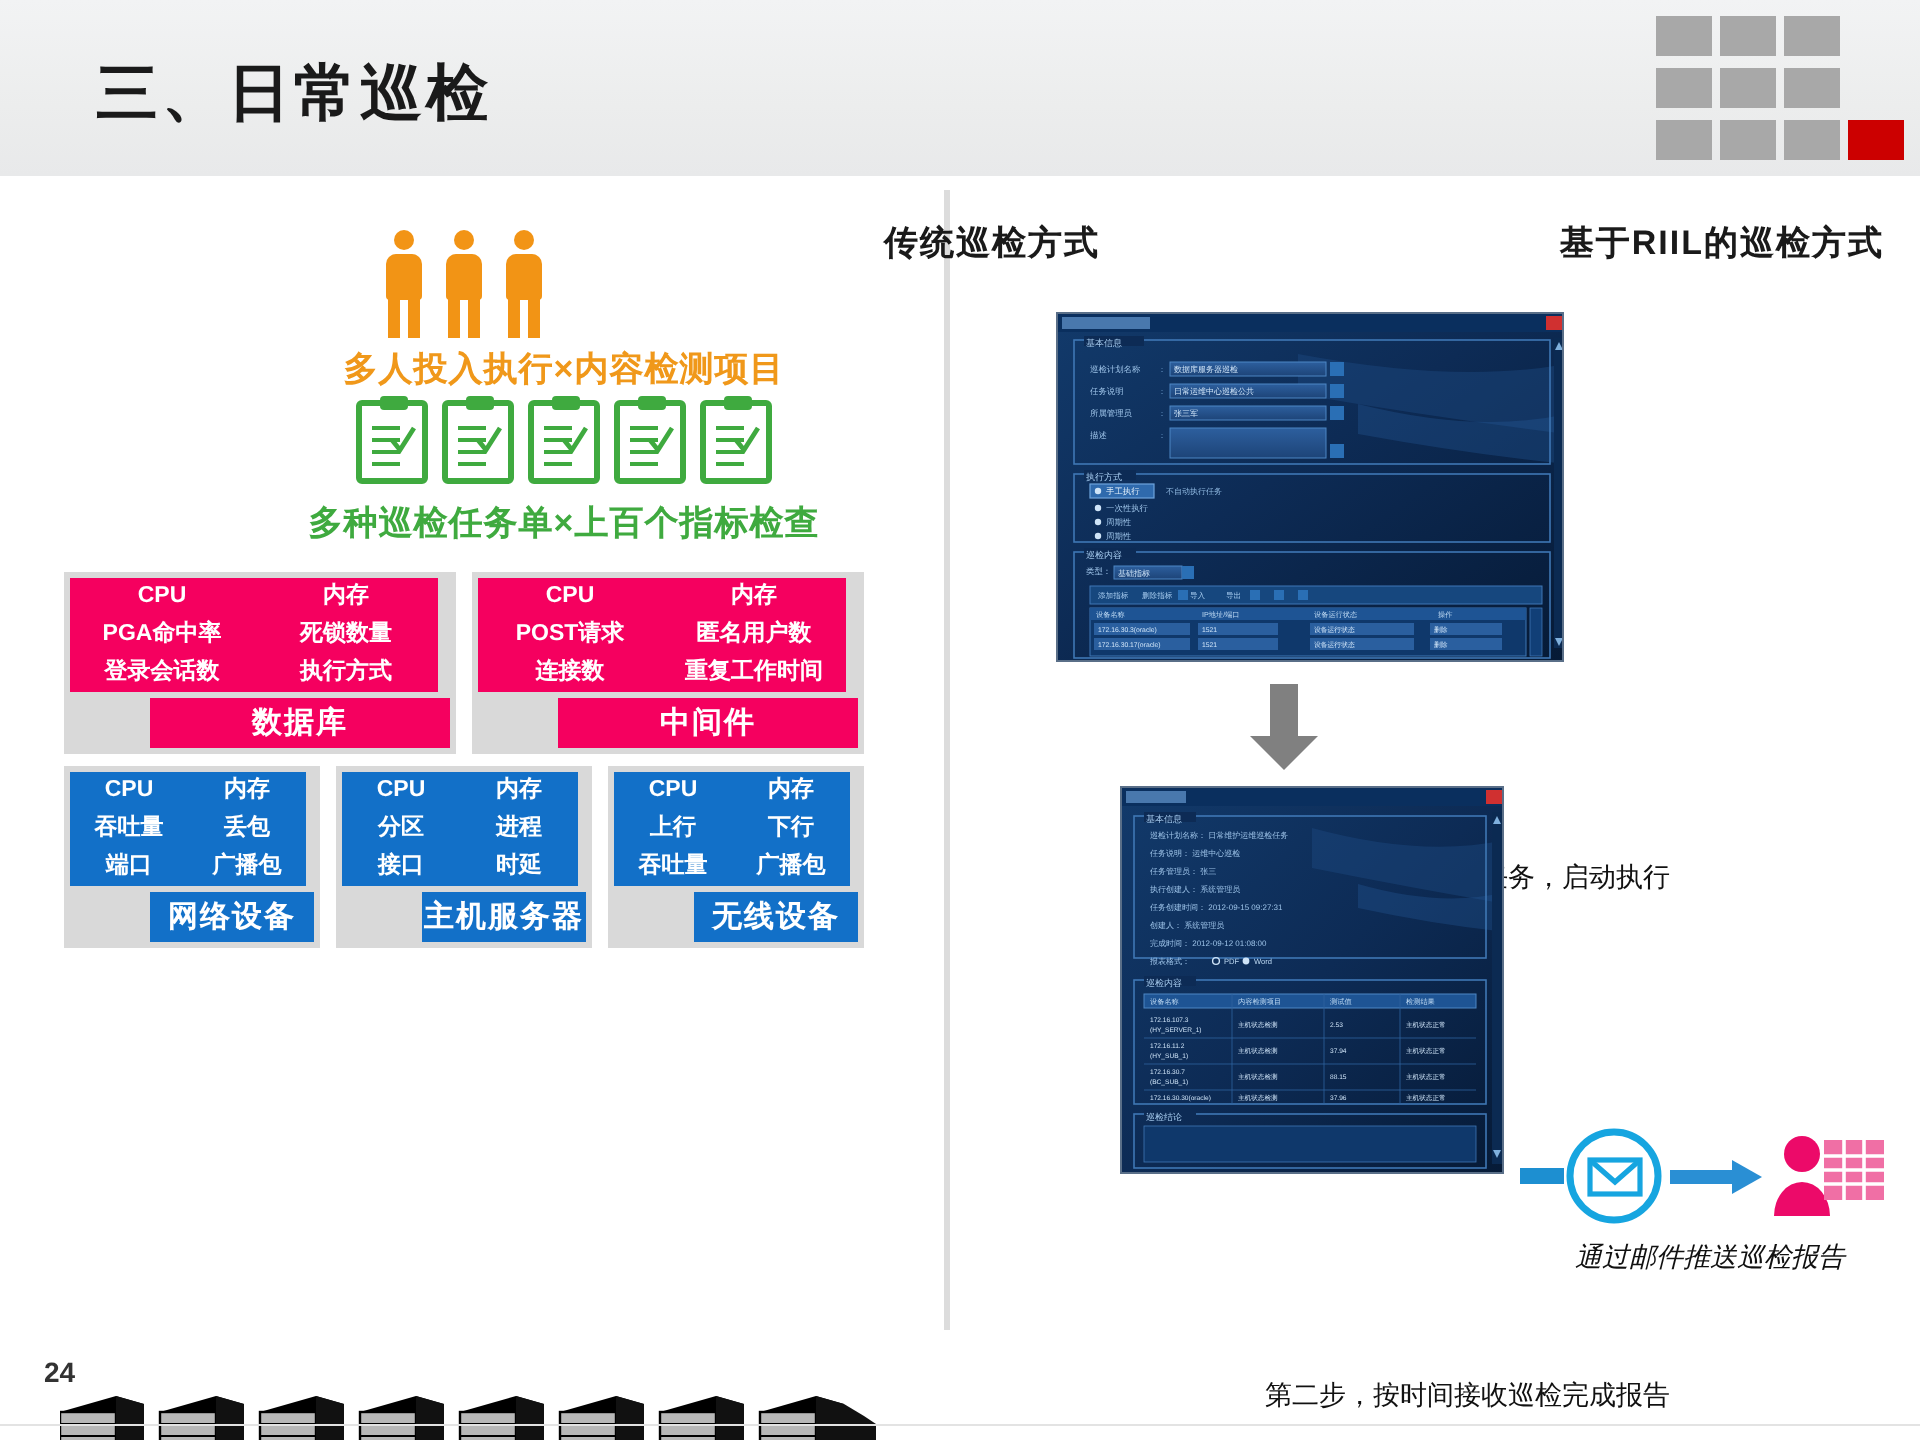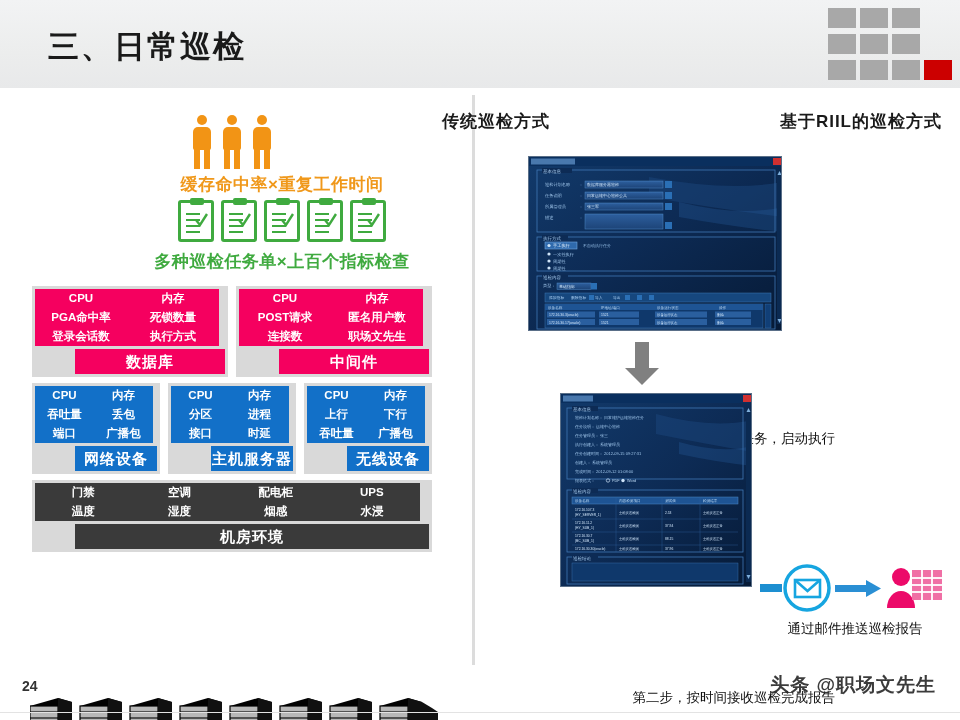--- a/index.html
+++ b/index.html
@@ -132,21 +132,21 @@
   .shot2{left:85px;top:305px;width:192px;height:194px;}
   .caption{
     position:absolute;text-align:right;font-size:13.5px;color:#111;
     white-space:nowrap;
   }
   .cap1{left:0;width:360px;top:342px;}
   .cap2{left:0;width:360px;top:601px;}
 
   .down-arrow{position:absolute;left:147px;top:254px;width:40px;height:44px;}
 
-  .mail-block{position:absolute;left:285px;top:470px;width:200px;height:110px;}
+  .mail-block{position:absolute;left:285px;top:470px;width:200px;height:110px;font-style:italic;}
   .mail-caption{
     position:absolute;left:0;top:62px;width:190px;text-align:center;
     font-size:13.5px;color:#111;line-height:17px;
   }
 
   
   .page-num{
     position:absolute;left:22px;top:678px;font-size:14px;color:#333;font-weight:bold;
   }
   .watermark{
@@ -196,21 +196,21 @@
           <div class="legR"></div>
       </div>
       <div class="person">
         <div class="head"></div>
           <div class="body"></div>
           <div class="legL"></div>
           <div class="legR"></div>
       </div>
     </div>
 
-    <div class="orange-text">缓存命中率×重复工作时间</div>
+    <div class="orange-text">多人投入执行×内容检测项目</div>
 
     <div class="clip-row">
       <div class="clipboard">
         <div class="clip"></div>
           <div class="ln"></div>
           <div class="ln"></div>
           <div class="ln"></div>
           <div class="ln"></div>
         <svg class="chk" viewBox="0 0 13 17">
           <path d="M1 8 L5 13 L12 2" stroke="#3faa3f" stroke-width="2.4" fill="none"></path>
@@ -274,21 +274,21 @@
           </div>
           <div class="grp-label">数据库</div>
         </div>
         <div class="group g-pink">
           <div class="cells">
             <div class="cell">CPU</div>
             <div class="cell">内存</div>
             <div class="cell">POST请求</div>
             <div class="cell">匿名用户数</div>
             <div class="cell">连接数</div>
-            <div class="cell">职场文先生</div>
+            <div class="cell">重复工作时间</div>
           </div>
           <div class="grp-label">中间件</div>
         </div>
       </div>
 
       <div class="grp-row">
         <div class="group g-blue">
           <div class="cells">
             <div class="cell">CPU</div>
             <div class="cell">内存</div>
@@ -316,35 +316,20 @@
             <div class="cell">内存</div>
             <div class="cell">上行</div>
             <div class="cell">下行</div>
             <div class="cell">吞吐量</div>
             <div class="cell">广播包</div>
           </div>
           <div class="grp-label">无线设备</div>
         </div>
       </div>
 
-      <div class="grp-row">
-        <div class="group g-gray">
-          <div class="cells">
-            <div class="cell">门禁</div>
-            <div class="cell">空调</div>
-            <div class="cell">配电柜</div>
-            <div class="cell">UPS</div>
-            <div class="cell">温度</div>
-            <div class="cell">湿度</div>
-            <div class="cell">烟感</div>
-            <div class="cell">水浸</div>
-          </div>
-          <div class="grp-label">机房环境</div>
-        </div>
-      </div>
     </div>
 
     <svg class="servers" viewBox="0 0 420 64">
       <g>
 
         <g transform="translate(0,4)">
           <polygon points="0,8 28,0 42,4 14,12" fill="#000"></polygon>
           <rect x="0" y="8" width="28" height="48" fill="#b8b8b8" stroke="#000" stroke-width="1.2"></rect>
           <polygon points="28,0 42,4 42,52 28,56" fill="#111"></polygon>
           <g stroke="#000" stroke-width="1.1">
@@ -684,15 +669,14 @@
             <line x1="162" y1="12" x2="162" y2="42"></line>
             <line x1="172" y1="12" x2="172" y2="42"></line>
           </g>
         </g>
       </svg>
       <div class="mail-caption">通过邮件推送巡检报告</div>
     </div>
   </div>
 
   <div class="page-num">24</div>
-  <div class="watermark">头条 @职场文先生</div>
   <div class="bottom-line"></div>
 </div>
 
 </body></html>

